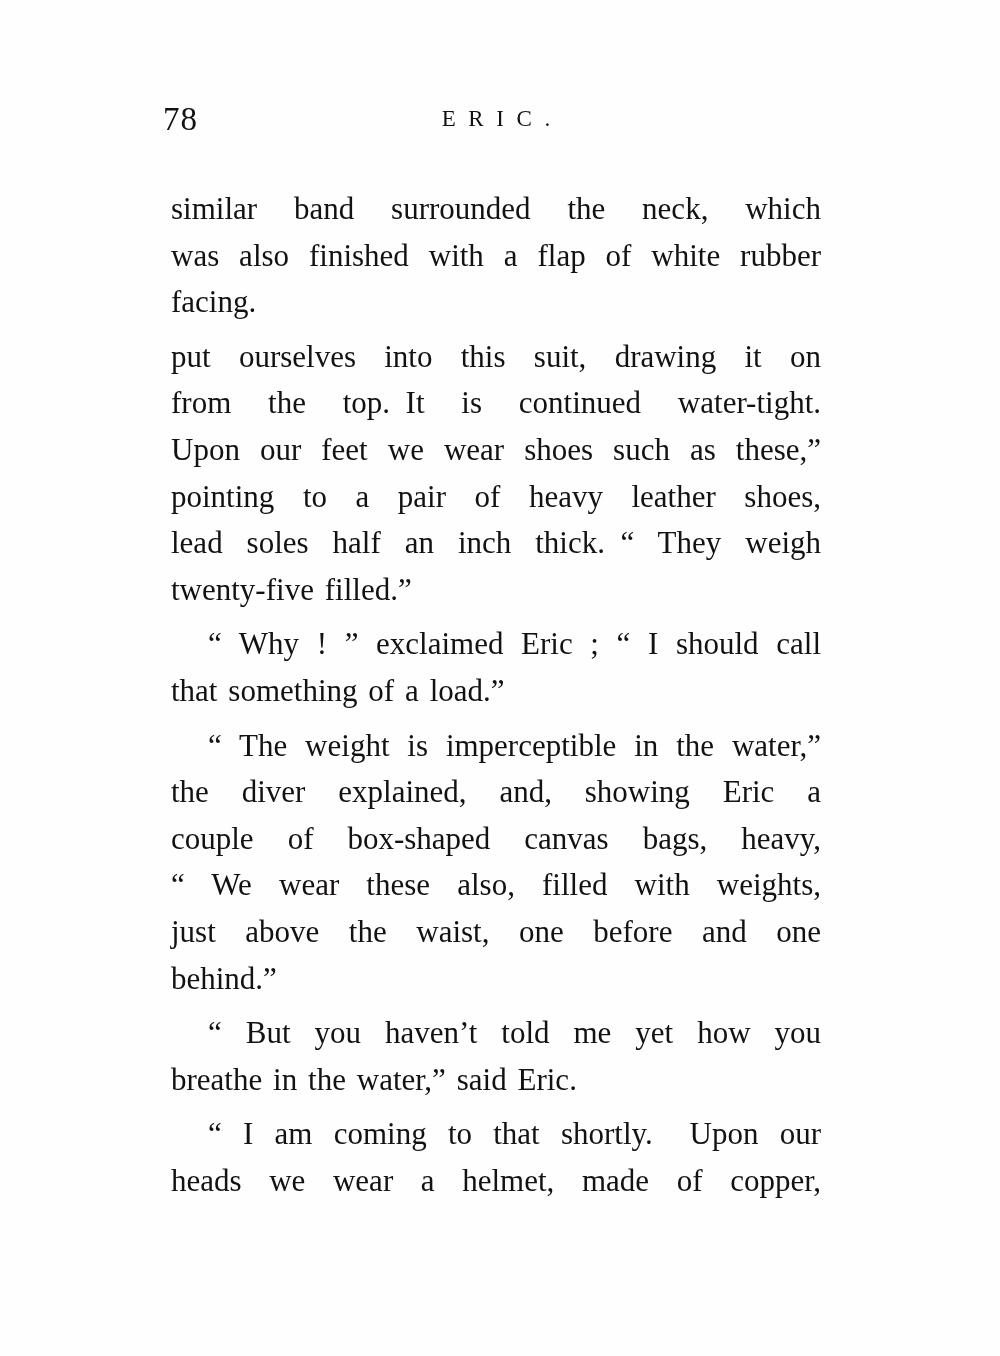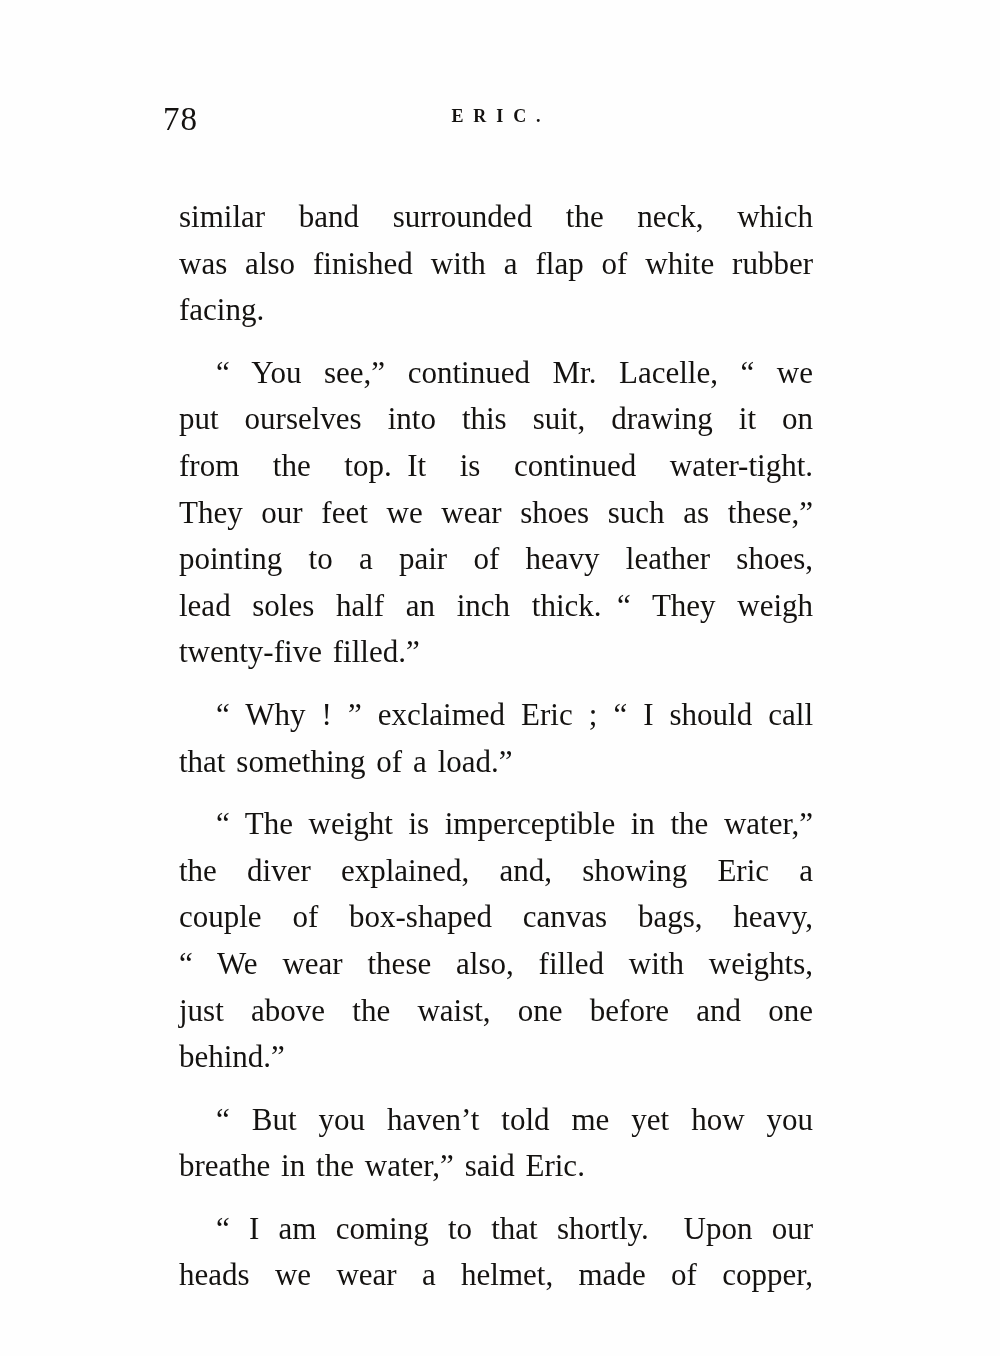--- a/index.html
+++ b/index.html
@@ -29,35 +29,35 @@
     top: 0;
     font-size: 33px;
     letter-spacing: 1px;
   }
   .running-header {
     position: absolute;
     left: 0;
     right: 0;
     top: 5px;
     text-align: center;
-    font-size: 18px;
-    font-weight: bold;
+    font-size: 23px;
+    font-weight: normal;
     letter-spacing: 0.55em;
     text-indent: 0.55em; 
   }
   .body-text {
     position: absolute;
     top: 178px;
     left: 163px;
     width: 666px;
     font-size: 31px;
     line-height: 46.6px;
     word-spacing: 0.10em;
   }
-  .paragraph { margin: 16px; }
+  .paragraph { margin: 8px; }
   .line {
     min-height: 46.6px;
   }
   
   .line.j {
     text-align: justify;
     text-align-last: justify;
   }
   
   .line.ind {
@@ -76,24 +76,23 @@
 
   <div class="body-text">
 
     <div class="paragraph">
       <div class="line j">similar band surrounded the neck, which</div>
       <div class="line j">was also finished with a flap of white rubber</div>
       <div class="line">facing.</div>
     </div>
 
     <div class="paragraph">
-      <div class="line j ind">“ You see,” continued Mr. Lacelle, “ we</div>
       <div class="line j">put ourselves into this suit, drawing it on</div>
       <div class="line j">from the top. It is continued water-tight.</div>
-      <div class="line j">They our feet we wear shoes such as these,”</div>
+      <div class="line j">Upon our feet we wear shoes such as these,”</div>
       <div class="line j">pointing to a pair of heavy leather shoes,</div>
       <div class="line j">lead soles half an inch thick. “ They weigh</div>
       <div class="line">twenty-five filled.”</div>
     </div>
 
     <div class="paragraph">
       <div class="line j ind">“ Why ! ” exclaimed Eric ; “ I should call</div>
       <div class="line">that something of a load.”</div>
     </div>
 

